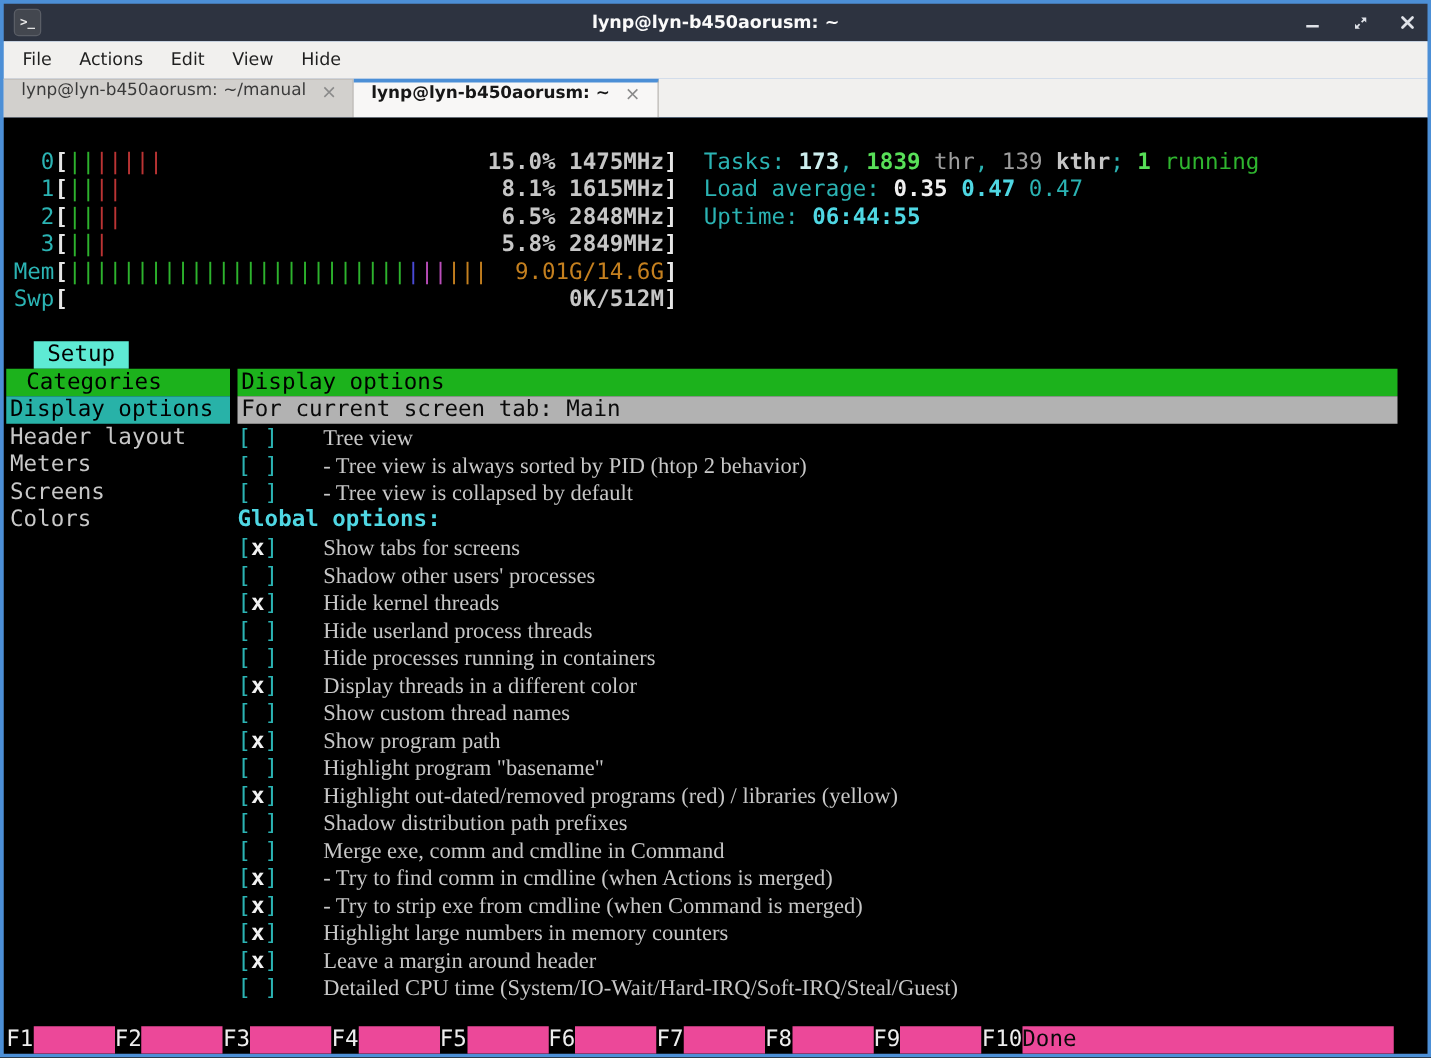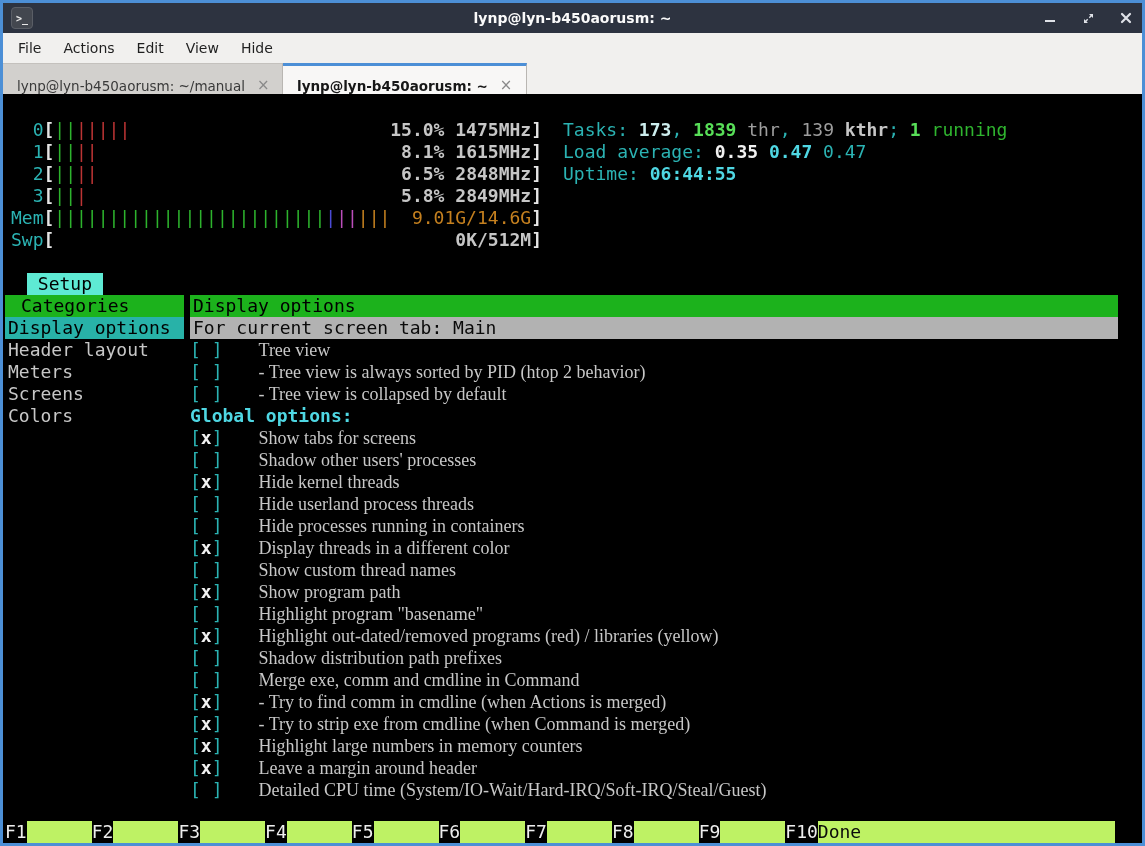--- a/index.html
+++ b/index.html
@@ -30,21 +30,21 @@
   .tb-btn svg { display:block; }
 
   .menubar {
     height:30px; background:#f1f0ee; display:flex; align-items:center;
     padding:0 4px; font-size:14px; color:#1f1f1f;
   }
   .menu-item { padding:3px 11px; }
 
   .tabbar { height:31px; background:#f1f0ee; display:flex; align-items:stretch; }
   .tab {
-    display:flex; align-items:flex-end; padding:0 14px; font-size:13.5px;
+    display:flex; align-items:flex-start; padding:0 14px; font-size:13.5px;
     background:#d2d0cd; color:#3a3a3a; border-right:1px solid #b9b6b2;
     border-top:1px solid #c4c1bd; max-width:280px;
   }
   .tab.active {
     background:#f8f7f6; color:#171717; font-weight:bold;
     border-top:3px solid #4c8fd6; border-right:1px solid #b9b6b2;
   }
   .tab-label { white-space:nowrap; }
   .tab-close { margin-left:12px; color:#8a8a8a; font-size:15px; font-weight:normal; }
 
@@ -101,21 +101,21 @@
   .opt-header { height:22px; background:#1cb21c; color:#000; padding-left:3px; }
   .opt-subheader { height:22px; background:#b2b2b2; color:#0a0a0a; padding-left:3px; }
   .orow { height:22px; }
   .cb-br { color:#2bb3b3; }
   .cb-x { display:inline-block; width:1ch; color:#f1f1f1; font-weight:bold; text-align:center; }
   .olabel { color:#c7c7c7; margin-left:4ch;font-family:Liberation Serif, serif; }
 
   
   .fbar { position:absolute; left:2px; top:707px; width:1110px; height:22px; display:flex;margin-top:20px; }
   .fk-key { color:#ededed; }
-  .fk-label { display:inline-block; width:6ch; background:#bef264; color:#0a0a0a; }
+  .fk-label { display:inline-block; width:6ch; background:#ec4899; color:#0a0a0a; }
   .fk-label.last { flex:1; width:auto; }
 </style>
 </head>
 <body>
 
 <div class="window">
 
   <div class="titlebar">
     <div class="tb-left">
       <div class="term-icon">&gt;_</div>

